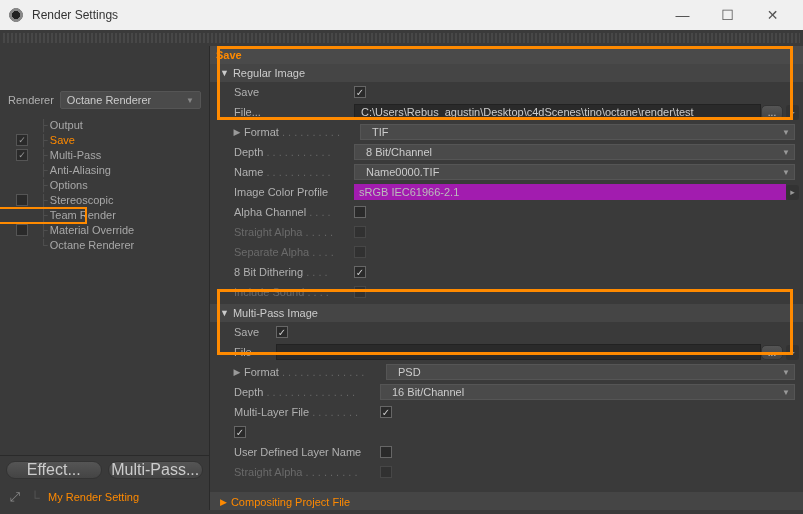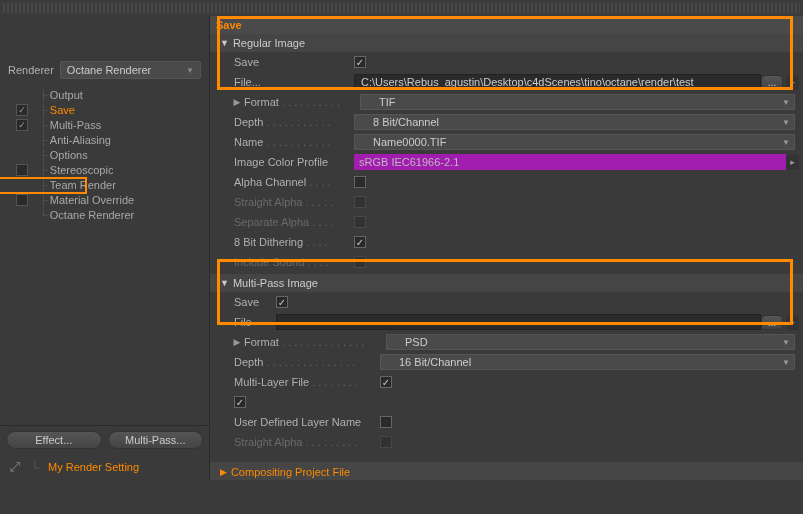--- a/index.html
+++ b/index.html
@@ -25,21 +25,21 @@
 .tree-item { display: flex; align-items: center; height: 15px; padding-left: 16px; color: #a8a8a8; position: relative; }
 .tree-item .cb { width: 12px; height: 12px; background: #2a2a2a; border: 1px solid #555; margin-right: 12px; display: flex; align-items: center; justify-content: center; font-size: 9px; color: #999; }
 .tree-item .line { color: #555; margin-right: 2px; }
 .tree-item .label { cursor: default; }
 .tree-save { position: relative; }
 .tree-highlight { position: absolute; left: -2px; top: 90px; width: 89px; height: 17px; border: 2px solid #ff8a00; z-index: 5; pointer-events: none; }
 .tree-save .label { color: #ff8a00; }
 
 .sidebar-bottom { margin-top: auto; border-top: 1px solid #2a2a2a; }
 .btn-row { display: flex; gap: 6px; padding: 5px 6px; }
-.btn { flex: 1; height: 18px; background: linear-gradient(#555,#444); border: 1px solid #333; border-radius: 9px; color: #ccc; font-size: 11px; display: flex; align-items: center; justify-content: center; }
+.btn { flex: 1; height: 18px; background: linear-gradient(#555,#444); border: 1px solid #333; border-radius: 9px; color: #ccc; font-size: 16px; display: flex; align-items: center; justify-content: center; }
 .preset-row { display: flex; align-items: center; gap: 6px; padding: 6px 8px; }
 .preset-icon { width: 14px; height: 14px; display: flex; align-items: center; justify-content: center; color: #888; font-size: 13px; }
 .preset-label { color: #ff8a00; }
 
 .main { flex: 1; background: #3a3a3a; position: relative; overflow: hidden; }
 .tab-header { height: 18px; background: #4a4a4a; color: #ff8a00; font-weight: bold; padding: 2px 6px; display: flex; align-items: center; position: relative; z-index: 1; }
 
 .section-title { height: 18px; background: #454545; display: flex; align-items: center; padding-left: 10px; color: #ccc; position: relative; }
 .section-title .arrow { margin-right: 4px; color: #ccc; font-size: 9px; }
 
@@ -47,40 +47,49 @@
 .field-label { width: 120px; color: #b0b0b0; white-space: nowrap; overflow: hidden; }
 .field-label.dim { color: #6a6a6a; }
 .dots { color: #666; }
 .collapse-caret { width: 14px; color: #999; font-size: 9px; text-align: center; }
 
 .checkbox { width: 12px; height: 12px; background: #2a2a2a; border: 1px solid #666; display: flex; align-items: center; justify-content: center; font-size: 10px; color: #ccc; }
 .checkbox.checked::after { content: "✓"; }
 .checkbox.dimmed { opacity: .5; border-color: #555; }
 
 .text-input { flex: 1; height: 16px; background: #2a2a2a; border: 1px solid #222; color: #ccc; padding: 0 6px; margin-right: 0; display: flex; align-items: center; }
-.select-input { height: 16px; background: #4a4a4a; border: 1px solid #555; color: #ccc; padding: 0 18px; display: flex; align-items: center; position: relative; flex: 1; margin-right: 8px; }
+.select-input { height: 16px; background: #4a4a4a; border: 1px solid #555; color: #ccc; padding: 0 11px; display: flex; align-items: center; position: relative; flex: 1; margin-right: 8px; }
 .select-input .caret { position: absolute; right: 4px; font-size: 8px; color: #999; }
 
 .path-btn { width: 22px; height: 15px; background: linear-gradient(#555,#444); border: 1px solid #333; border-radius: 5px; margin-right: 3px; display: flex; align-items: center; justify-content: center; color: #ccc; font-size: 10px; }
 .arrow-btn { width: 13px; height: 15px; background: #333; border-radius: 3px; display: flex; align-items: center; justify-content: center; color: #999; font-size: 9px; margin-right: 4px; }
 
 .highlight-box { position: absolute; border: 3px solid #ff8a00; pointer-events: none; z-index: 10; }
 .hb1 { left: 7px; top: 0px; width: 576px; height: 74px; }
 .hb2 { left: 7px; top: 243px; width: 576px; height: 66px; }
 
 .compositing { height: 20px; background: #454545; display: flex; align-items: center; padding-left: 10px; color: #ff8a00; margin-top: 10px; }
 .compositing .arrow { margin-right: 4px; font-size: 9px; }
 
 .indent { padding-left: 24px; }
 .readonly-text { flex:1; color:#bbb; padding:0 5px; display:flex; align-items:center; height:16px; background:#a21caf; }
 </style>
 </head>
 <body>
 
 <div class="window">
+  <div class="titlebar">
+    <div class="titlebar-icon"></div>
+    <div class="titlebar-title">Render Settings</div>
+    <div class="win-btns">
+      <div class="win-btn">—</div>
+      <div class="win-btn">☐</div>
+      <div class="win-btn">✕</div>
+    </div>
+  </div>
   <div class="gripbar"></div>
 
   <div class="content">
     <div class="sidebar">
       <div class="renderer-row">
         <label>Renderer</label>
         <div class="dropdown">
           <span>Octane Renderer</span>
           <span class="caret">▼</span>
         </div>

